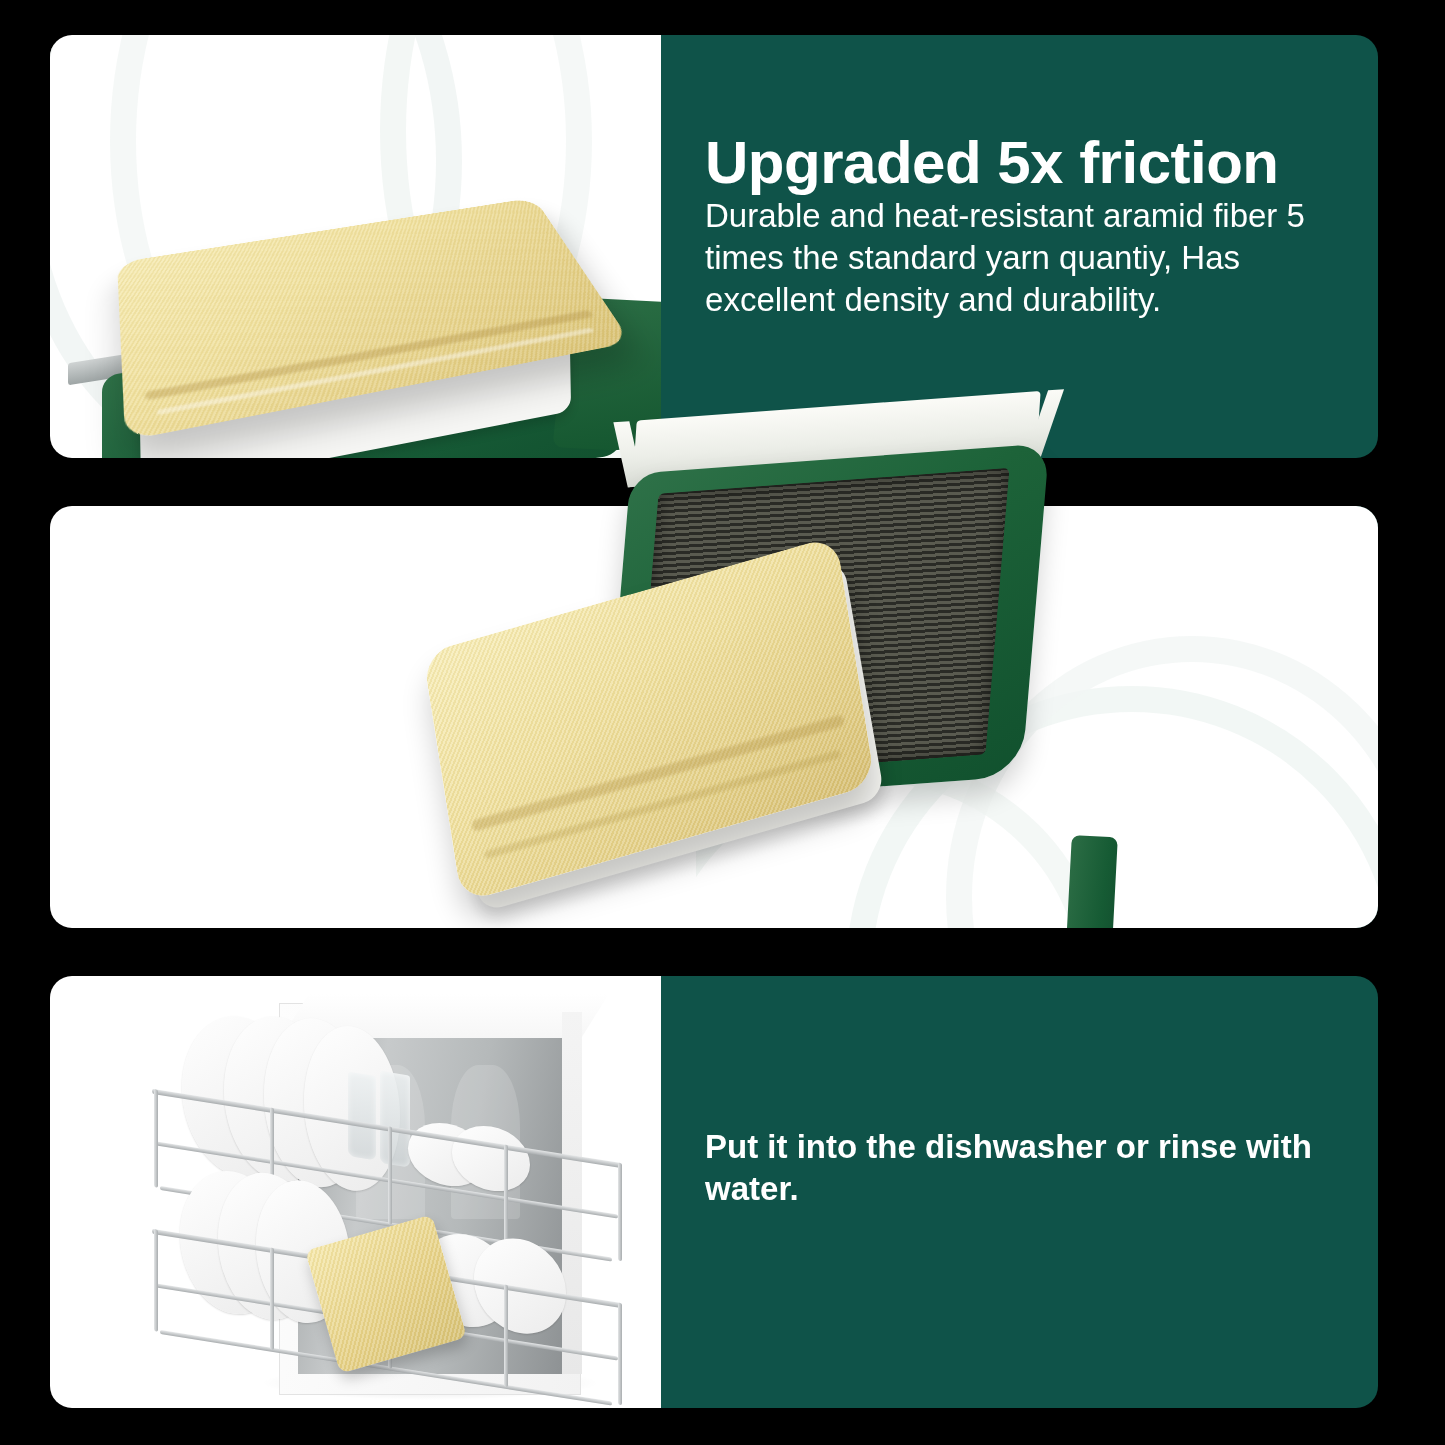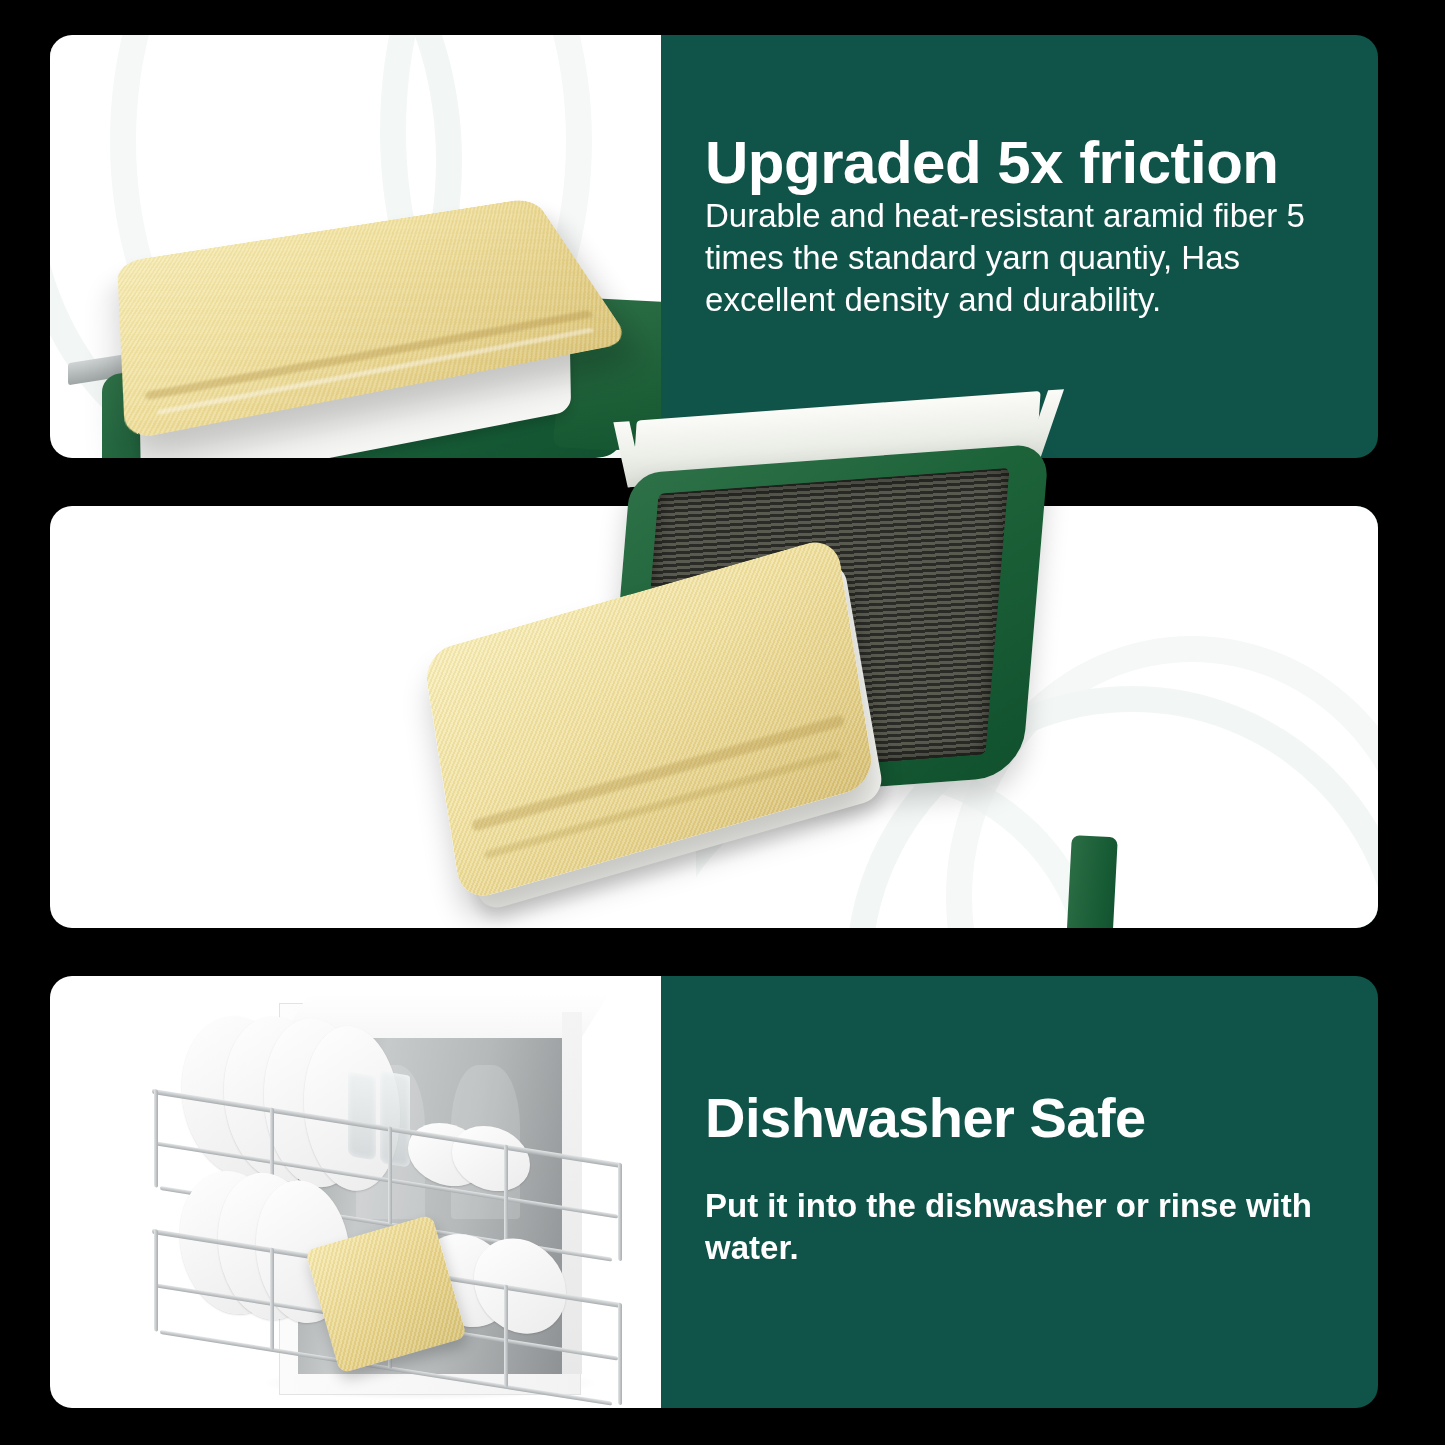--- a/index.html
+++ b/index.html
@@ -280,19 +280,18 @@
           <div class="vwire" style="left:352px;top:0;height:102px;"></div>
           <div class="vwire" style="left:466px;top:0;height:102px;"></div>
         </div>
 
         <div class="pad3"></div>
       </div>
     </div>
 
     <div class="half txt">
       <div class="tblock">
-        <h2>Dishwasher Safe</h2>
         <p>Put it into the dishwasher or rinse with water.</p>
       </div>
     </div>
   </div>
 
 </div>
 
 </body></html>

